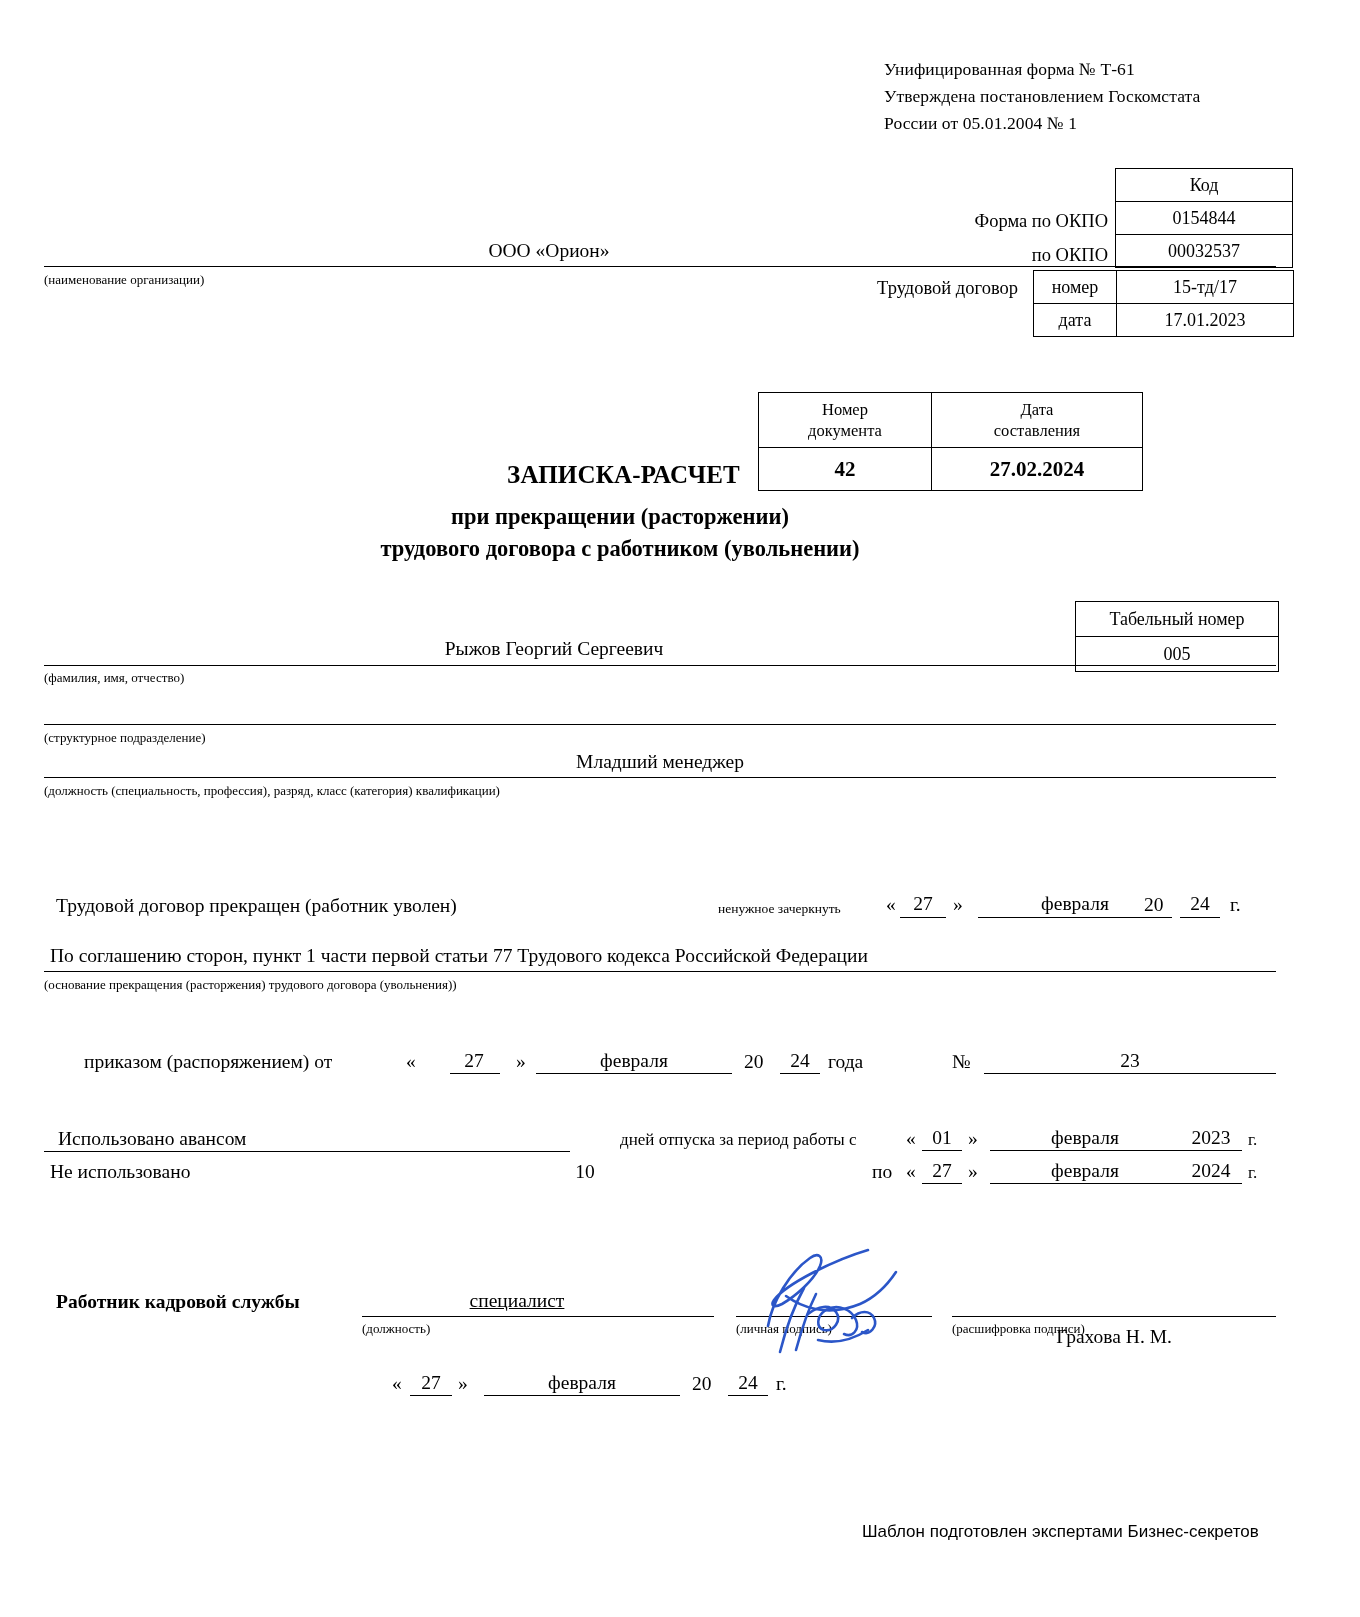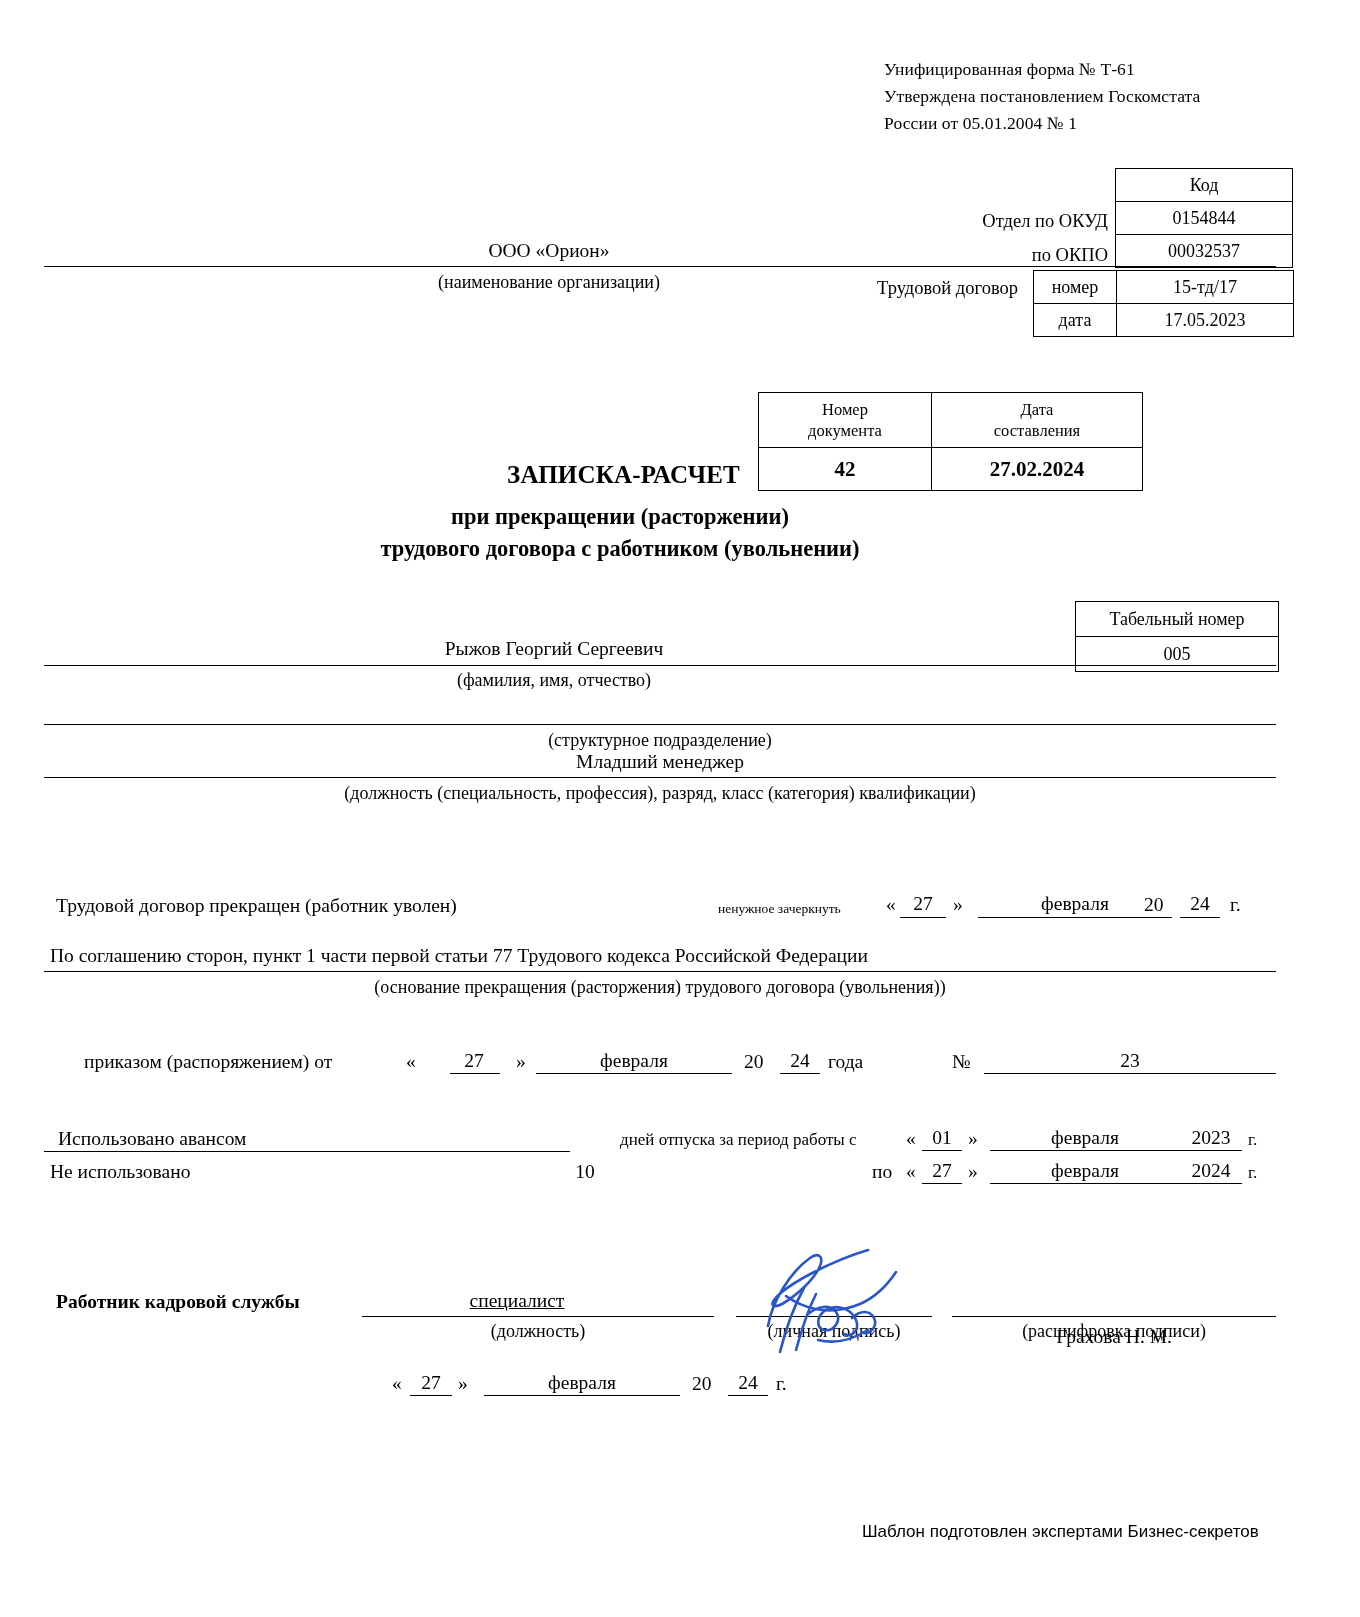--- a/index.html
+++ b/index.html
@@ -88,22 +88,22 @@
     border-bottom: 1.6px solid #000;
   }
   .fieldval {
     position: absolute;
     font-size: 19.5px;
     text-align: center;
     white-space: nowrap;
   }
   .caption {
     position: absolute;
-    font-size: 18px;
-    text-align: center;
+    font-size: 13px;
+    text-align: left;
     white-space: nowrap;
   }
   .bodytext {
     position: absolute;
     font-size: 19.5px;
     white-space: nowrap;
   }
   .smallnote {
     position: absolute;
     font-size: 13.5px;
@@ -161,27 +161,27 @@
 
   <div class="abs" style="left:1033px; top:270px;">
     <table class="code-table">
       <tbody>
           <tr>
         <td style="width:66px;">номер</td>
         <td style="width:160px;">15-тд/17</td>
       </tr>
       <tr>
         <td>дата</td>
-        <td>17.05.2023</td>
+        <td>17.01.2023</td>
       </tr>
     </tbody>
       </table>
   </div>
 
-  <div class="abs code-label" style="left:830px; top:211px; width:278px;">Отдел по ОКУД</div>
+  <div class="abs code-label" style="left:830px; top:211px; width:278px;">Форма по ОКПО</div>
   <div class="abs code-label" style="left:830px; top:245px; width:278px;">по ОКПО</div>
   <div class="abs code-label" style="left:760px; top:278px; width:258px;">Трудовой договор</div>
 
   <div class="fieldline" style="left:44px; top:266px; width:1232px;"></div>
   <div class="fieldval" style="left:44px; top:240px; width:1010px;">ООО «Орион»</div>
   <div class="caption" style="left:44px; top:272px; width:1010px;">(наименование организации)</div>
 
   <div class="abs" style="left:758px; top:392px;">
     <table class="docnum-table">
       <tbody>

